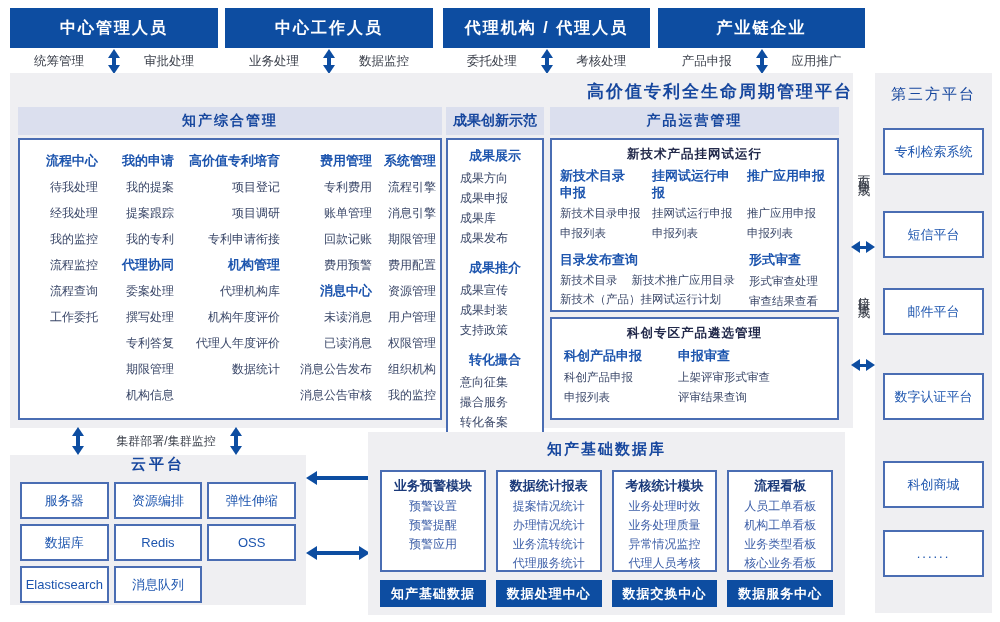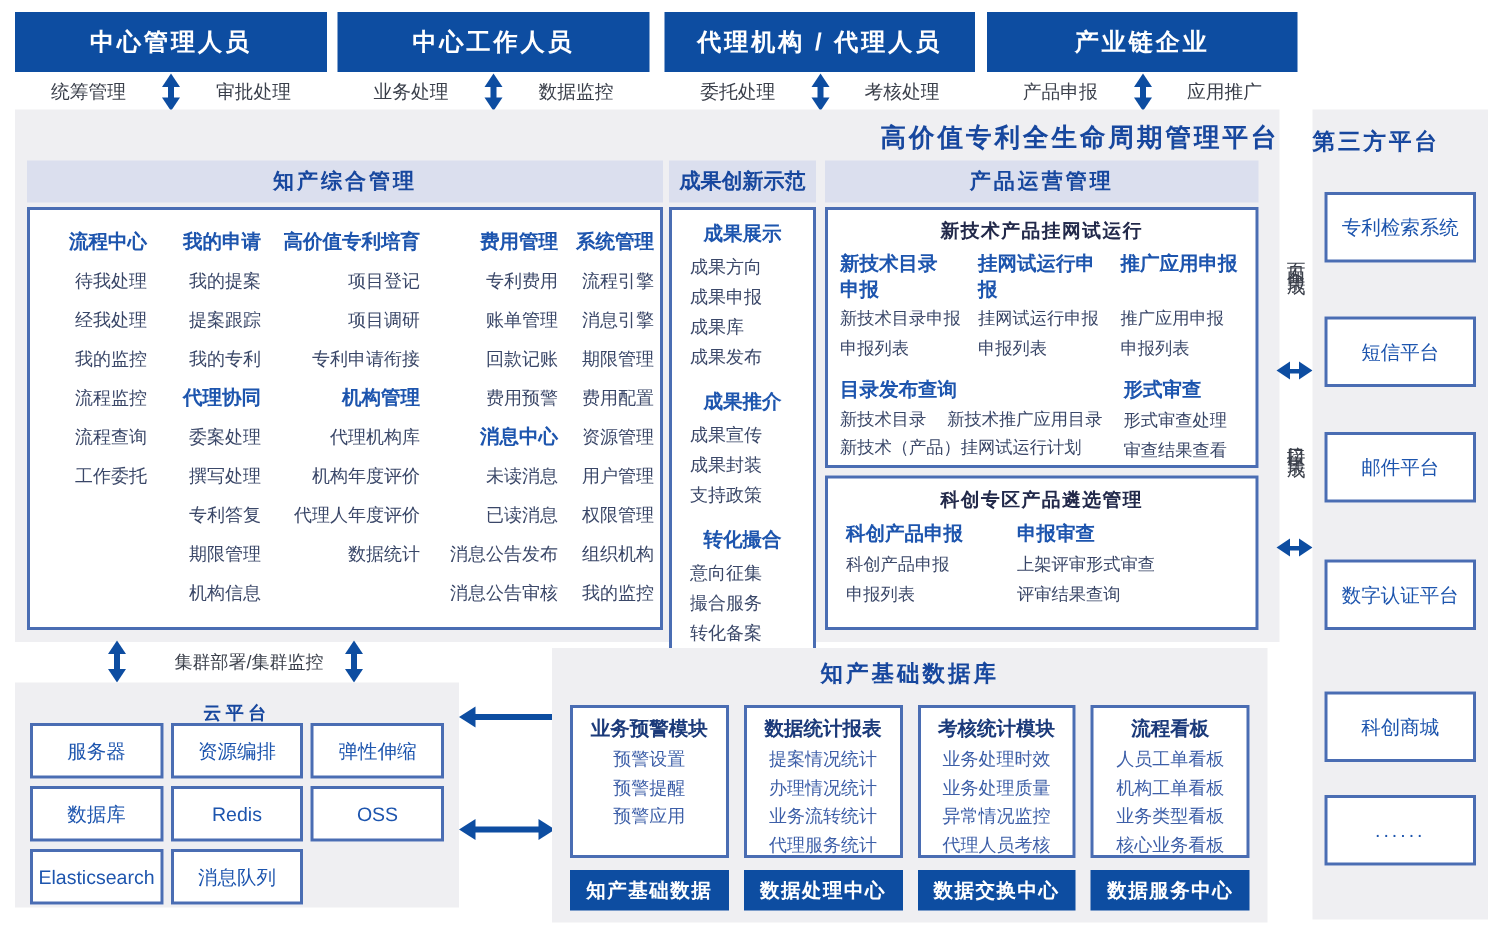--- a/index.html
+++ b/index.html
@@ -67,32 +67,32 @@
   .h3{font-size:13px;font-weight:bold;color:var(--hblue);line-height:22px;white-space:nowrap;}
   .cat-line{font-size:11.5px;color:var(--item);line-height:19px;white-space:nowrap;}
   .cat-line span{margin-right:14px;}
   .selrow{display:flex;margin-top:3px;gap:36px;padding-left:4px;}
 
   
   .int-label{position:absolute;writing-mode:vertical-rl;letter-spacing:3px;font-size:12.5px;color:var(--label);}
 
   
   .third{left:875px;top:73px;width:117px;height:540px;}
-  .third-title{position:absolute;top:12px;left:0;right:0;text-align:left;font-size:15px;
-    font-weight:bold;color:var(--title);letter-spacing:2px;}
+  .third-title{position:absolute;top:12px;left:0;right:0;text-align:center;font-size:15px;
+    font-weight:normal;color:var(--title);letter-spacing:2px;}
   .tbox{position:absolute;left:8px;width:101px;height:47px;background:#fff;border:2px solid var(--border);
     display:flex;align-items:center;justify-content:center;font-size:13px;color:var(--hblue);}
 
   
   .cluster-label{position:absolute;left:100px;top:433px;width:132px;text-align:center;
     font-size:12px;color:var(--label);}
 
   
   .cloud{left:10px;top:455px;width:296px;height:150px;}
-  .cloud-title{position:absolute;top:12px;left:0;right:0;text-align:center;font-size:12px;
+  .cloud-title{position:absolute;top:0;left:0;right:0;text-align:center;font-size:15px;
     font-weight:bold;color:var(--title);letter-spacing:3px;}
   .cloud-grid{position:absolute;top:27px;left:10px;right:10px;display:grid;
     grid-template-columns:repeat(3,1fr);gap:5px;border-radius:28px;}
   .ccell{height:37px;background:#fff;border:2px solid var(--border);display:flex;
     align-items:center;justify-content:center;font-size:13px;color:var(--hblue);}
 
   
   .db{left:368px;top:432px;width:477px;height:183px;}
   .db-title{position:absolute;top:8px;left:0;right:0;text-align:center;font-size:15px;
     font-weight:bold;color:var(--title);letter-spacing:2px;}

